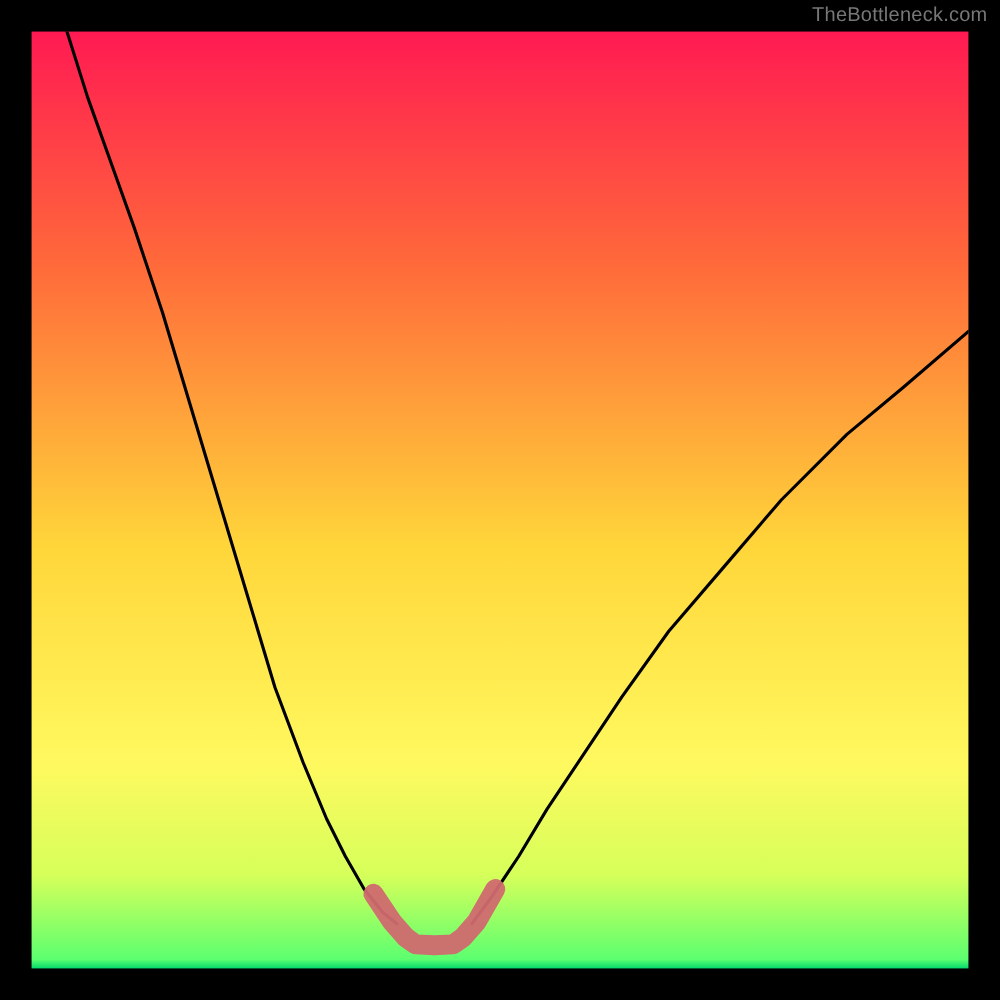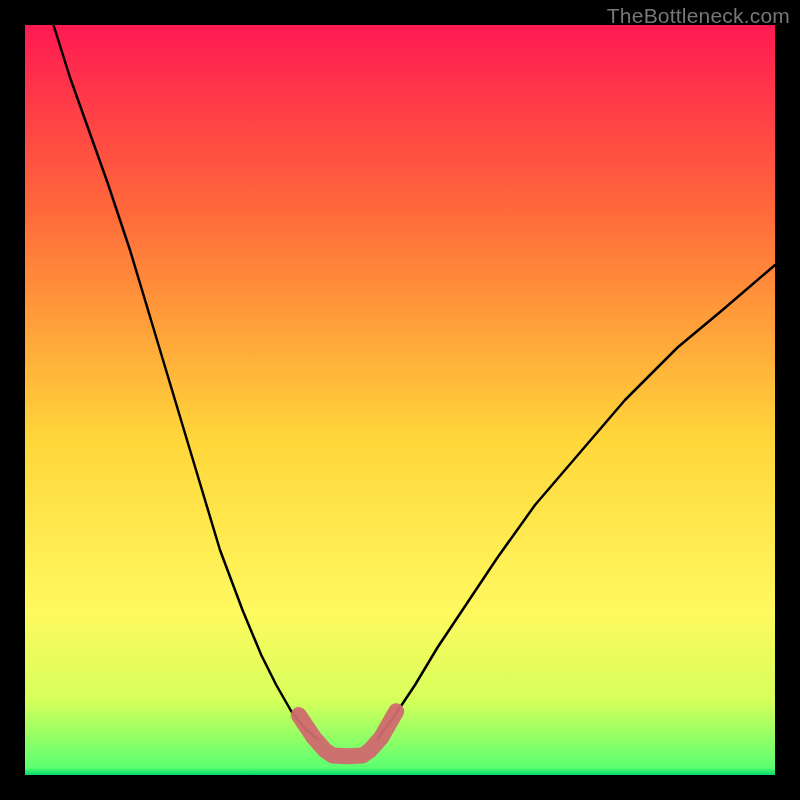--- a/index.html
+++ b/index.html
@@ -27,21 +27,21 @@
   .plot-area svg {
     display: block;
     width: 100%;
     height: 100%;
   }
   .watermark {
     position: absolute;
     top: 4px;
     right: 10px;
     color: #777;
-    font-size: 21px;
+    font-size: 16px;
     letter-spacing: 0.2px;
     font-family: Arial, Helvetica, sans-serif;
   }
 </style>
 </head>
 <body>
 
 <div class="outer">
   <div class="watermark">TheBottleneck.com</div>
   <div class="plot-area">

